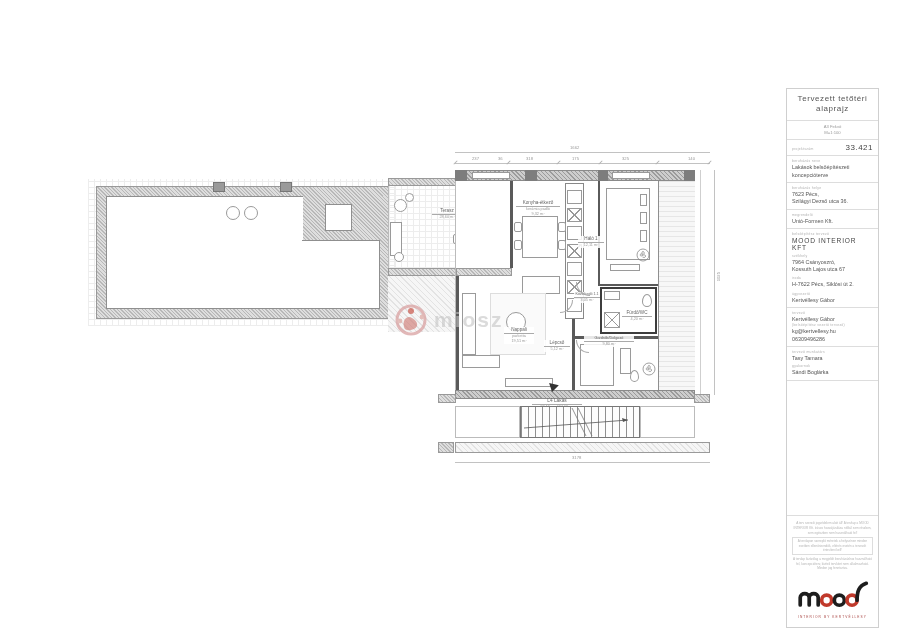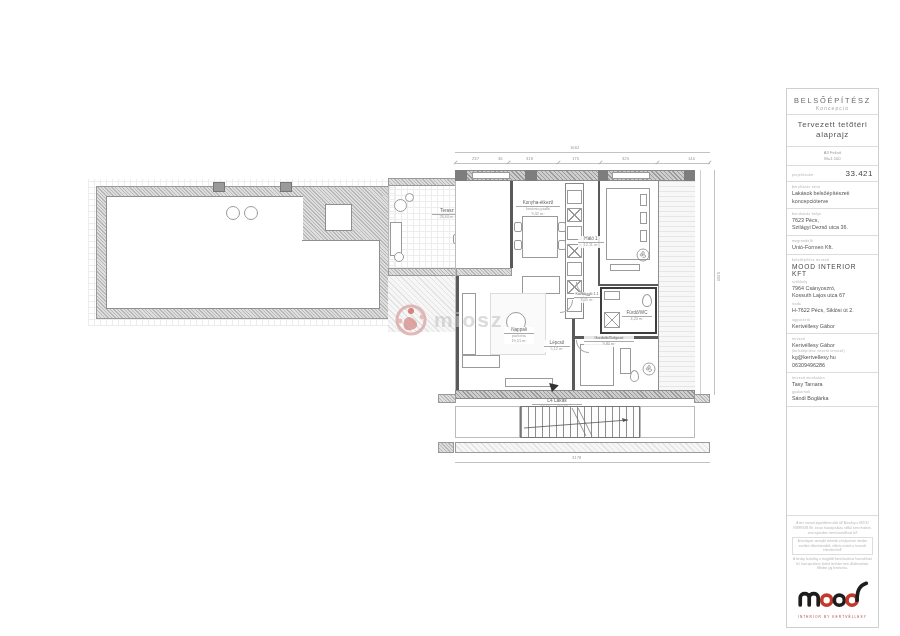--- a/index.html
+++ b/index.html
@@ -239,24 +239,20 @@
         <path d="M12 26 C10 18 16 14 20 17 C26 20 27 26 22 28 C17 30 13 30 12 26 Z" fill="#cf7a74" opacity="0.8"></path>
         <circle cx="8" cy="20" r="2.4" fill="#e0b1ac"></circle>
         <circle cx="30" cy="16" r="2.4" fill="#e0b1ac"></circle>
       </svg>
       <span class="wm-text" style="margin-left:4px;">miosz</span>
     </div>
   </div>
 
   <div class="panel">
 
-    <div class="sec c" style="padding-top:7px;">
-      <div class="big">BELSŐÉPÍTÉSZ</div>
-      <div class="sub">Koncepció</div>
-    </div>
 
     <div class="sec c" style="padding-top:5px;padding-bottom:5px;">
       <div class="dtitle">Tervezett tetőtéri alaprajz</div>
     </div>
 
     <div class="sec c meta">
       <div>A3 Fekvő</div>
       <div>M=1:100</div>
     </div>
 

